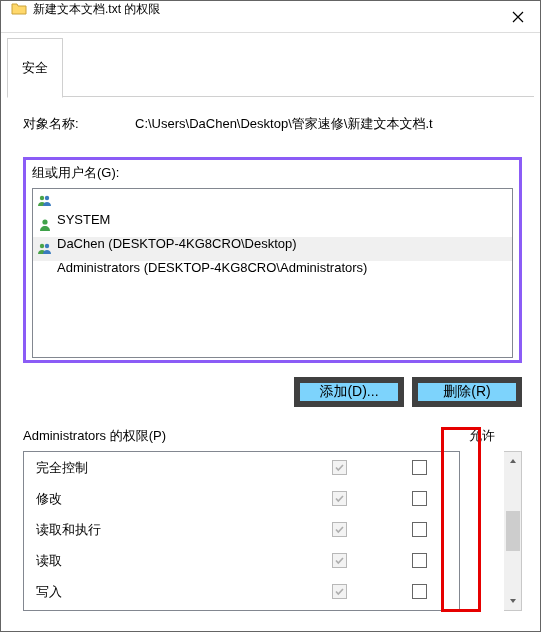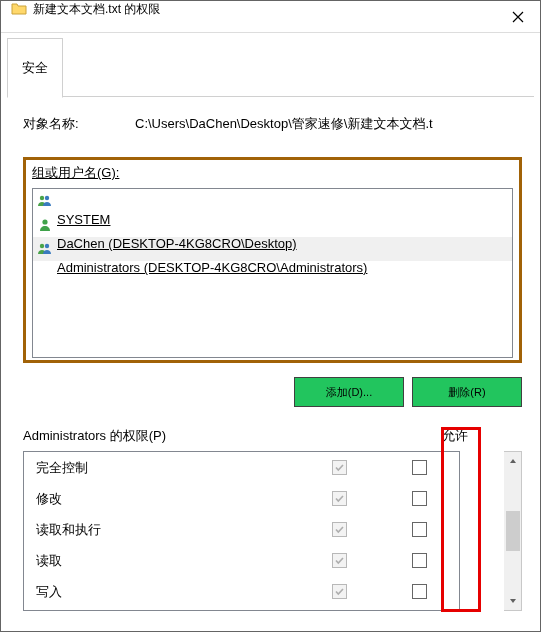--- a/index.html
+++ b/index.html
@@ -9,32 +9,32 @@
   .titlebar .folder-icon { width: 16px; height: 16px; margin: 0 6px 0 10px; }
   .titlebar .title { font-size: 12px; color: #000; flex:1; }
   .titlebar .close { width: 45px; height: 32px; display:flex; align-items:center; justify-content:center; cursor:pointer;}
   .tabstrip { padding: 4px 6px 0 6px; }
   .tab { display:inline-block; background:#fff; border:1px solid #d0d0d0; border-bottom:1px solid #fff; font-size:13px; padding:20px 14px; position:relative; top:1px;}
   .tabline { border-top:1px solid #d0d0d0; margin-top:-1px;}
   .body { padding: 18px 18px 0 22px; }
   .row-obj { display:flex; font-size:13px; color:#000; margin-bottom:24px;}
   .row-obj .lbl { width:112px;}
   .row-obj .val { flex:1; white-space:nowrap; overflow:hidden;}
-  .red-box-1 { border:3px solid #a16207; padding:4px 6px 2px 6px;text-decoration:underline; }
+  .red-box-1 { border:3px solid #8b5cf6; padding:4px 6px 2px 6px; }
   .groups-label { font-size:13px; color:#000; margin-bottom:6px;}
   .groups-list { border:1px solid #828790; height:170px; background:#fff; font-size:13px; }
   .grp-item { display:flex; align-items:center; height:24px; padding:0 4px; }
   .grp-item.last { background:#f0f0f0;}
   .grp-item .gicon { width:20px; display:flex; align-items:center;}
   .grp-item .gtext { color:#000;margin-top:37px; }
   .btnrow { display:flex; justify-content:flex-end; gap:8px; margin-top:14px;}
-  .btn { width:110px; height:30px; border:1px solid #404040; background:#22c55e; font-size:11px; display:flex; align-items:center; justify-content:center; cursor:pointer;}
+  .btn { width:110px; height:30px; border:6px solid #404040; background:#7dd3fc; font-size:14px; display:flex; align-items:center; justify-content:center; cursor:pointer;}
   .perm-header { display:flex; font-size:13px; margin-top:20px; align-items:flex-end;}
   .perm-header .plbl { flex:1;}
-  .perm-header .col { width:80px; }
+  .perm-header .col { width:80px; text-align:center;}
   .perm-box-wrap { display:flex; margin-top:6px;}
   .perm-box { flex:1; border:1px solid #828790; height:160px; overflow:hidden;}
   .perm-row { display:flex; align-items:center; height:31px; font-size:13px;}
   .perm-row .pname { flex:1; padding-left:12px;}
   .perm-row .pchk { width:80px; display:flex; justify-content:center;}
   .chk { width:15px; height:15px; border:1px solid #666; display:inline-flex; align-items:center; justify-content:center;}
   .chk.disabled { background:#f3f3f3; border-color:#b8b8b8;}
   .chk.disabled svg path{ stroke:#aeaeae;}
   .red-deny { position:absolute; border:3px solid #e60000; width:40px; height:185px; pointer-events:none;}
   .scroll { width:18px; border:1px solid #c8c8c8; border-left:none; background:#f0f0f0; display:flex; flex-direction:column; align-items:center; justify-content:space-between;}

